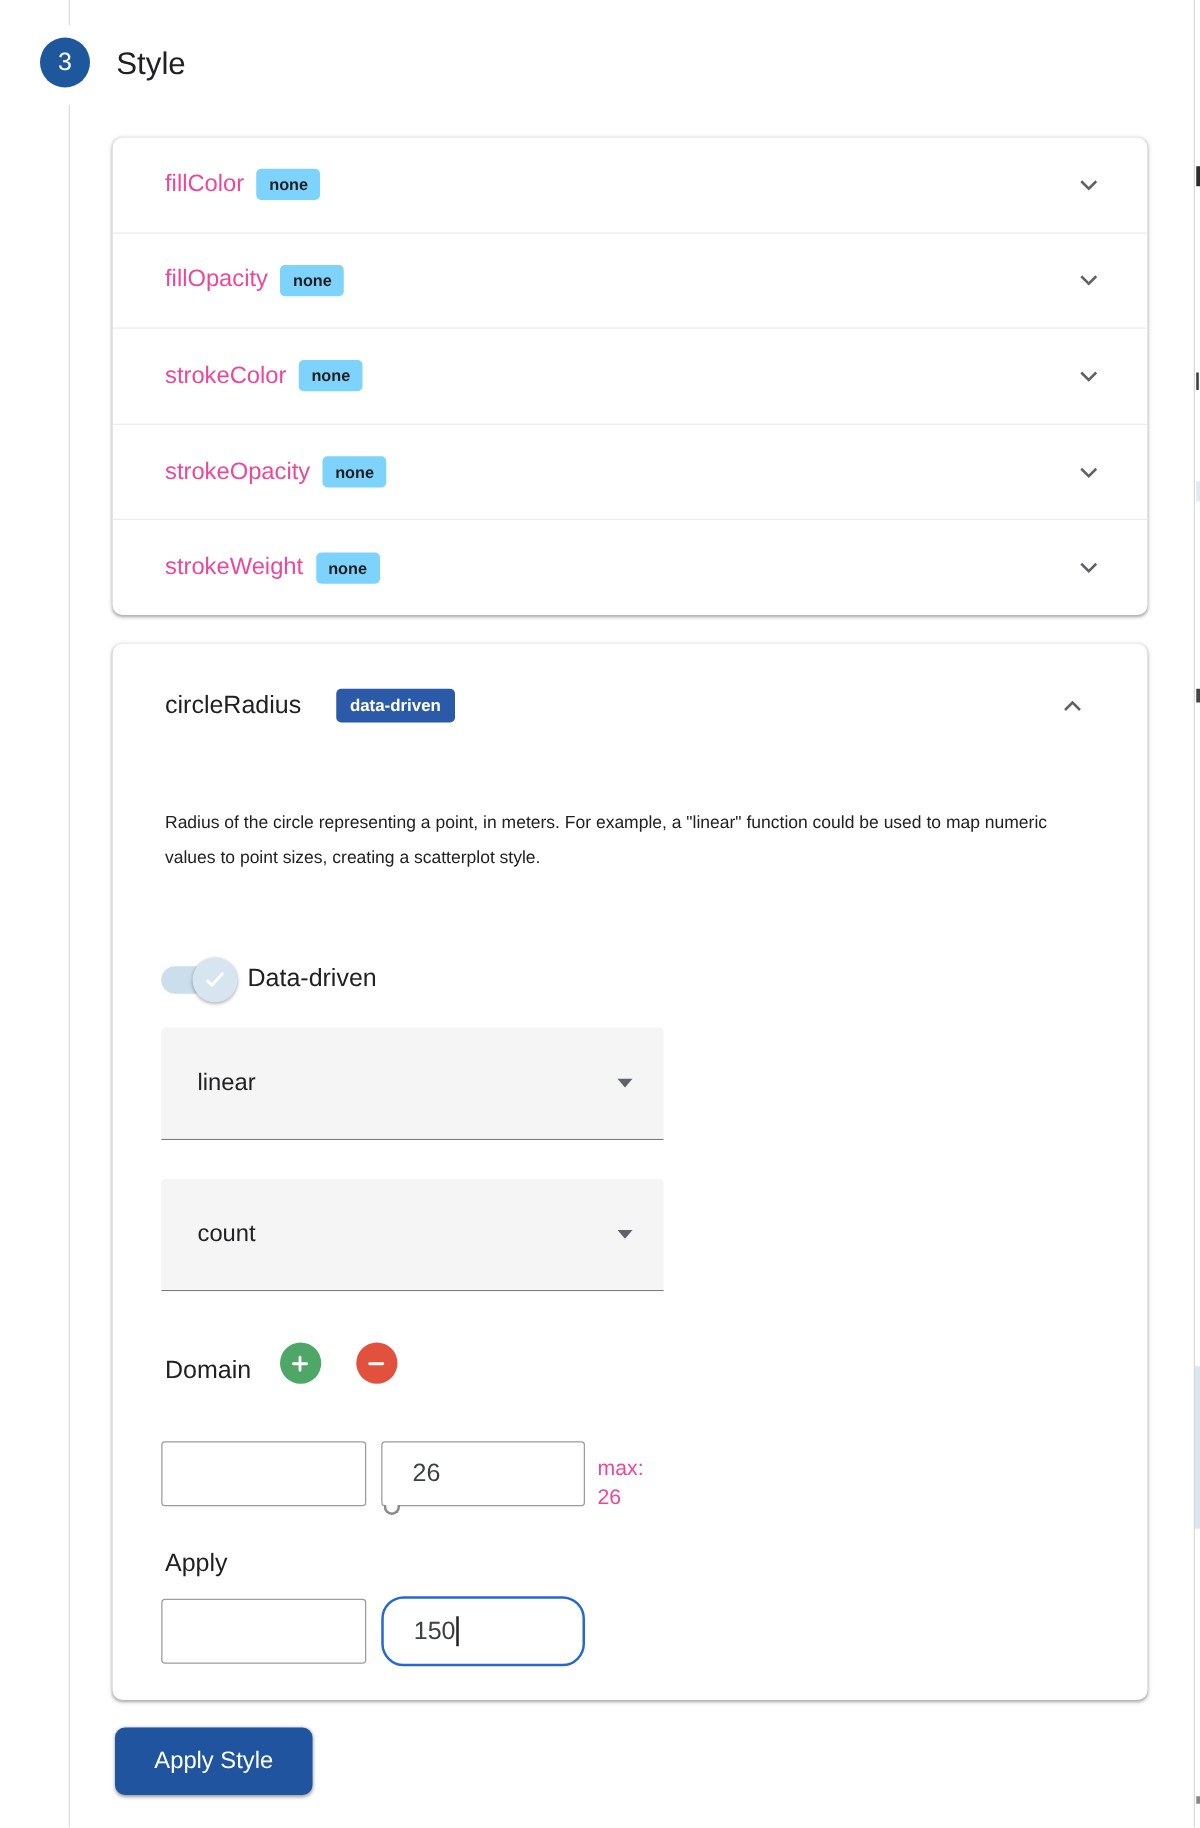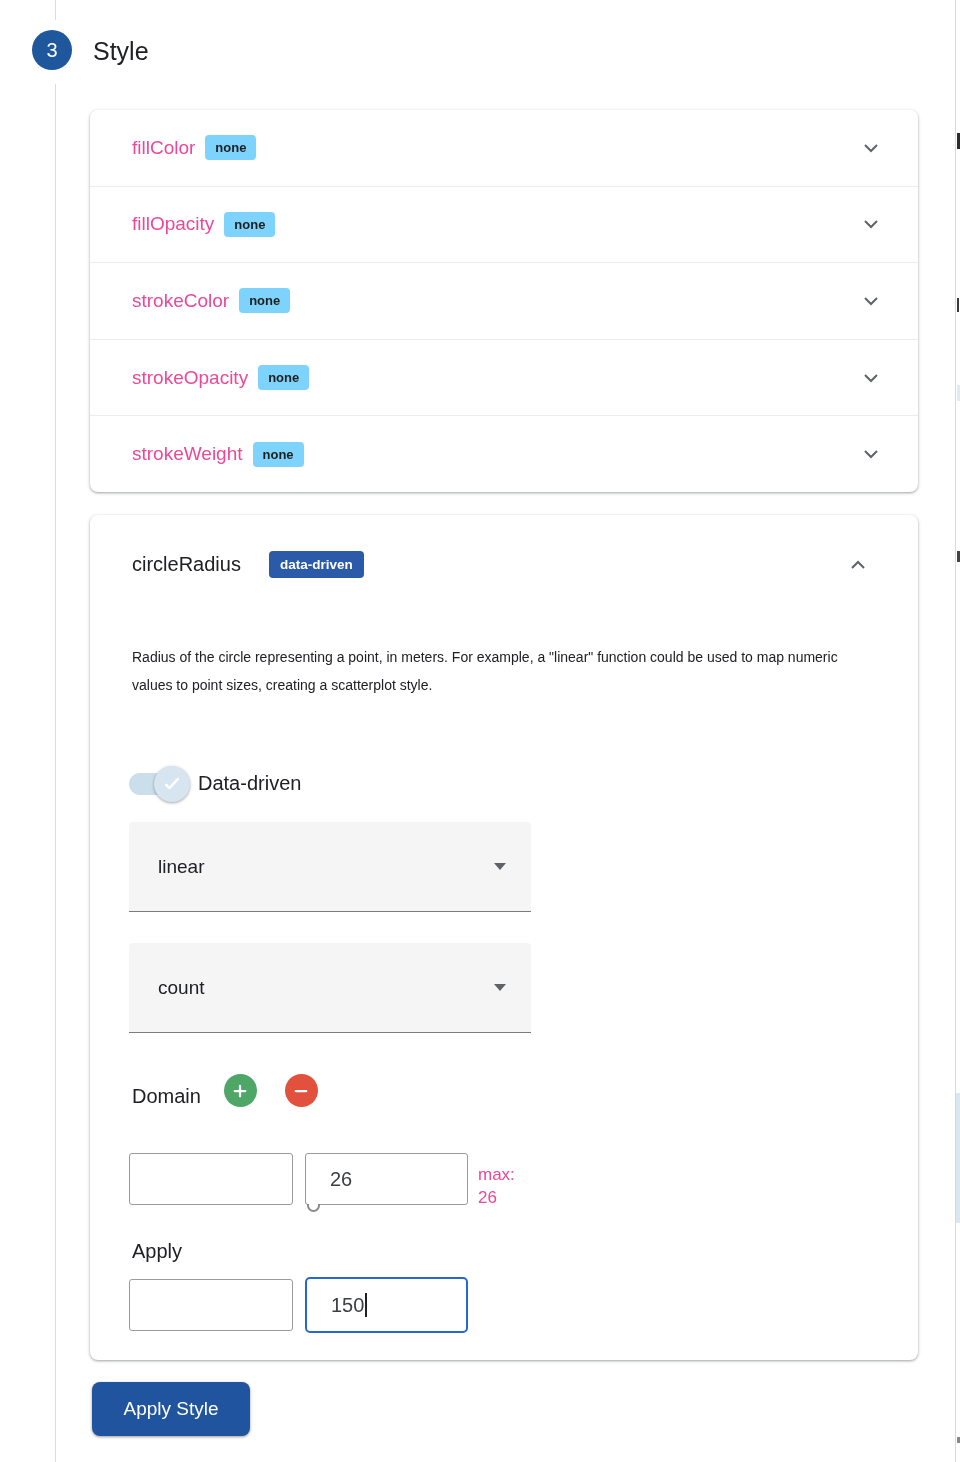--- a/index.html
+++ b/index.html
@@ -107,21 +107,21 @@
   .max-hint {
     position: absolute; left: 388px; top: 648px; width: 60px;
     font-size: 17px; line-height: 23px; color: #ec4899;
   }
 
   
   .range-label { position: absolute; left: 42px; top: 725px; }
   #range-min { left: 39px; top: 764px; width: 164px; }
   #range-max {
     left: 215px; top: 762px; width: 163px; height: 56px;
-    border: 2px solid #2668d2; border-radius: 5px;
+    border: 2px solid #2668d2; border-radius: 18px;
   }
   .text-caret { display: inline-block; width: 2px; height: 24px; background: #202124; margin-left: 1px; vertical-align: middle; }
 
   
   .apply-btn {
     position: absolute; left: 92px; top: 1382px; width: 158px; height: 54px;
     background: #20549e; color: #fff; border: none; border-radius: 8px;
     font-family: "Liberation Sans", sans-serif; font-size: 19px; font-weight: 400;
     cursor: pointer; box-shadow: 0 1px 3px rgba(0,0,0,.4);
   }

